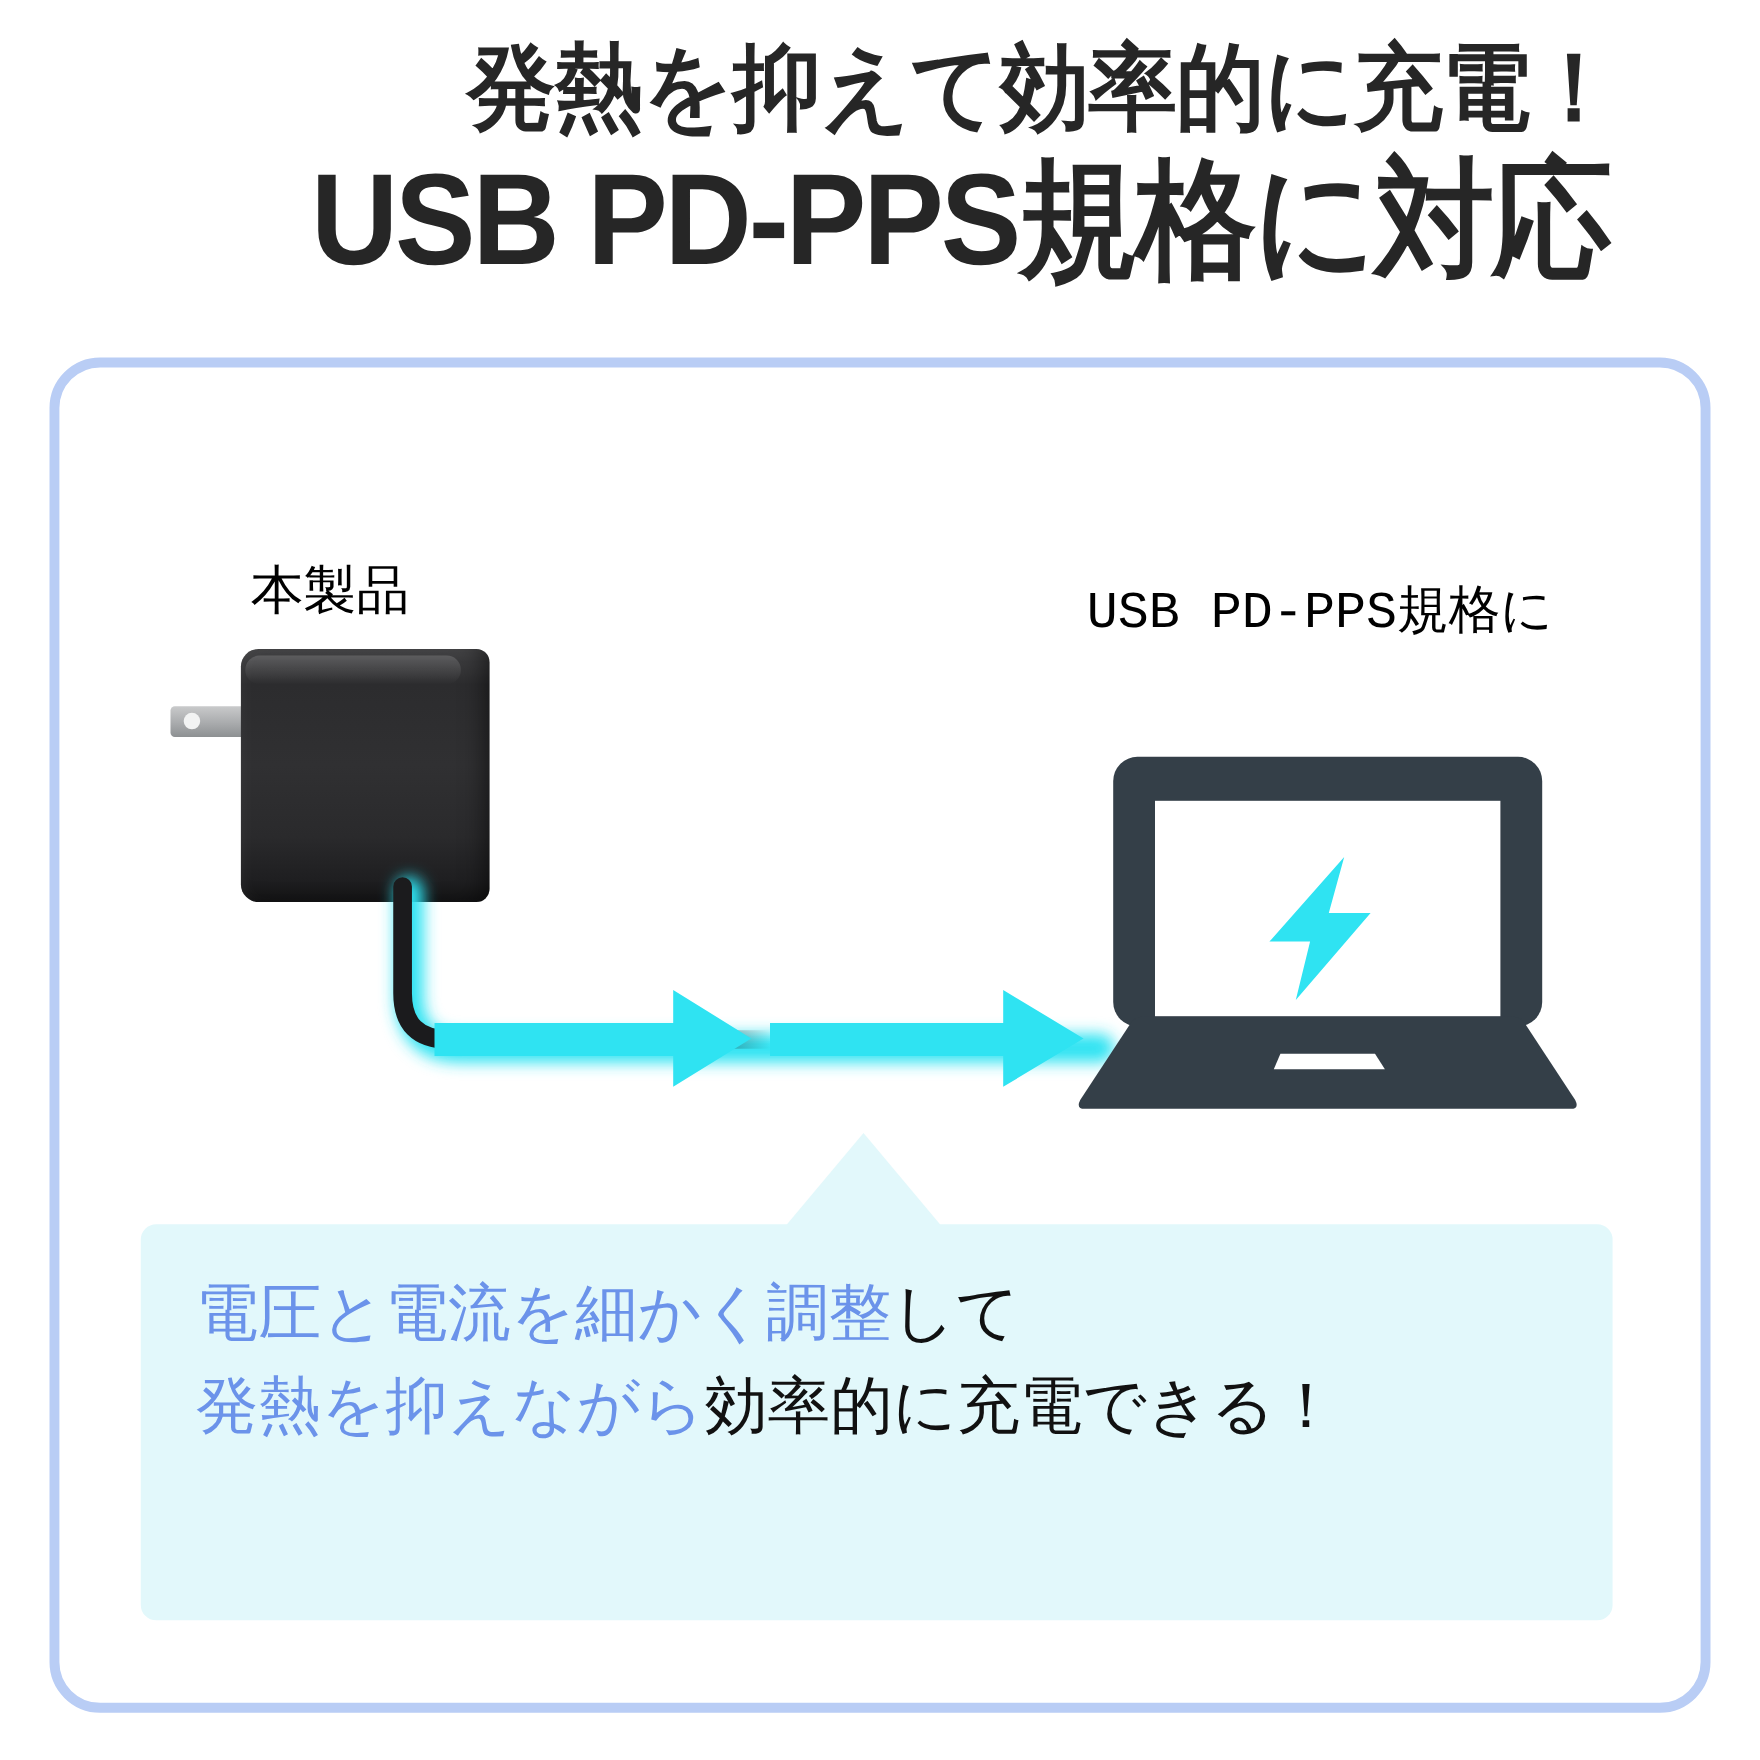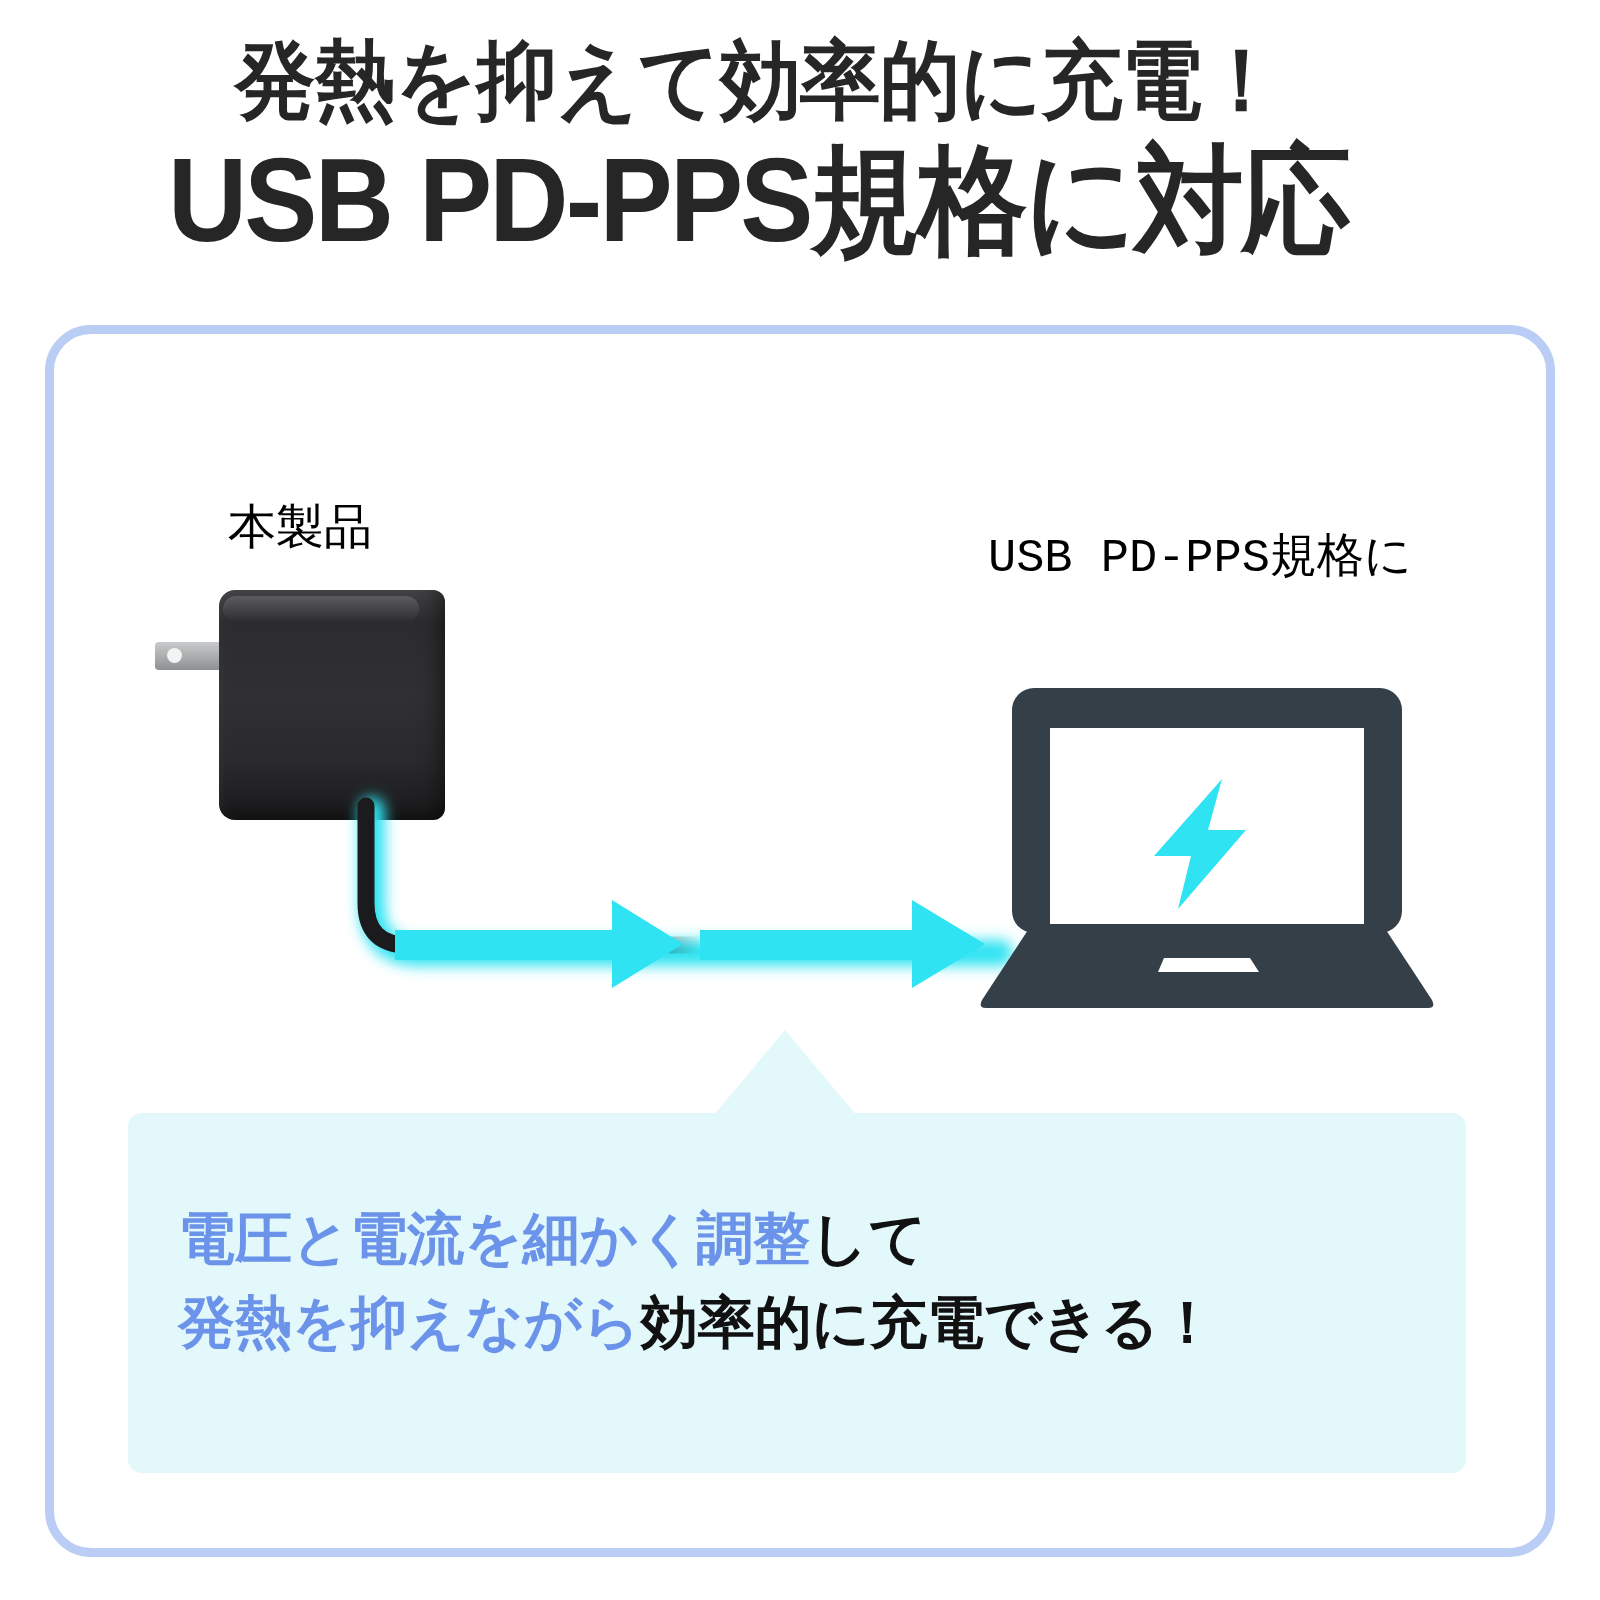--- a/index.html
+++ b/index.html
@@ -15,21 +15,21 @@
     position: relative;
     overflow: hidden;
   }
 
   
   #headline {
     position: absolute;
     left: 0;
     top: 28px;
     width: 1516px;
-    text-align: center;
+    text-align: right;
   }
 
   #headline-line1 {
     font-size: 86px;
     line-height: 104px;
     font-weight: 700;
     color: #262626;
     letter-spacing: -1px;
     white-space: nowrap;
     transform: scaleX(0.94);
@@ -55,21 +55,21 @@
     height: 1232px;
     border: 9px solid #b9cdf5;
     border-radius: 46px;
     background: #ffffff;
   }
 
   
   #label-product {
     position: absolute;
     left: 228px;
-    top: 497px;
+    top: 508px;
     font-size: 48px;
     line-height: 60px;
     color: #000000;
     font-weight: 400;
     white-space: nowrap;
   }
 
   #label-device {
     position: absolute;
     left: 900px;
@@ -179,25 +179,25 @@
     width: 0;
     height: 0;
     border-left: 72px solid transparent;
     border-right: 72px solid transparent;
     border-bottom: 86px solid #e2f8fb;
   }
 
   #callout-text {
     position: absolute;
     left: 178px;
-    top: 1196px;
+    top: 1152px;
     font-size: 57px;
     line-height: 84px;
     color: #111111;
-    font-weight: 700;
+    font-weight: 400;
     letter-spacing: 0px;
   }
   #callout-text .ln { display: block; white-space: nowrap; }
   #callout-text .hl { color: #6b93ea; }
 </style>
 </head>
 <body>
 
 <div id="headline">
   <div id="headline-line1">発熱を抑えて効率的に充電！</div>

